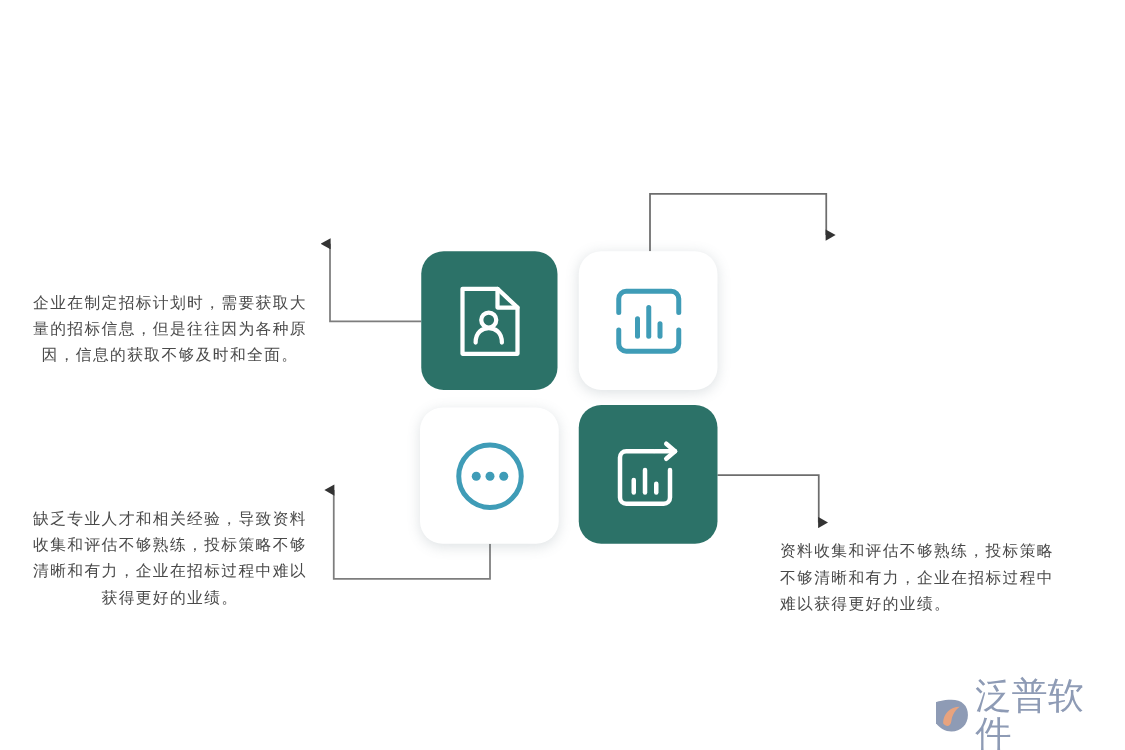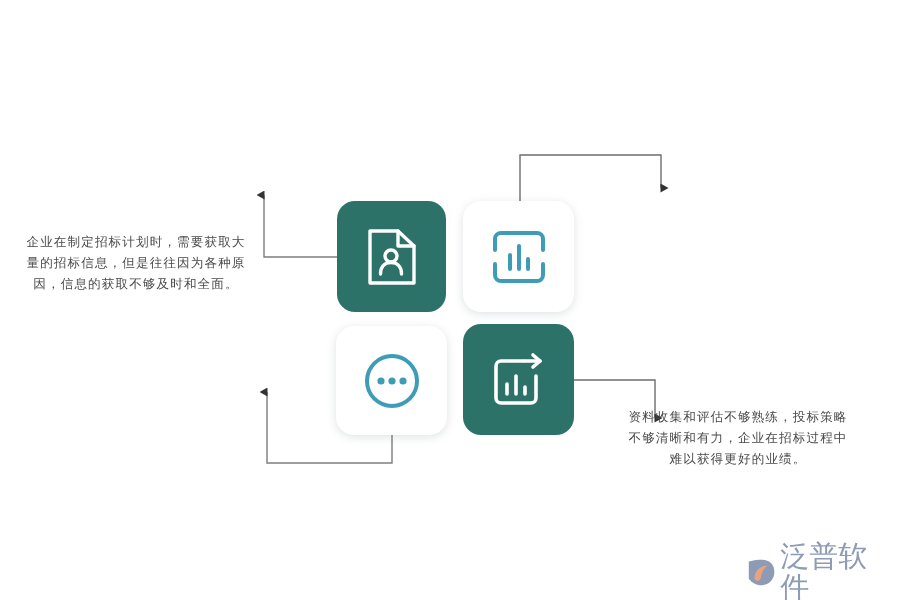--- a/index.html
+++ b/index.html
@@ -78,23 +78,23 @@
     text-align: center;
   }
   #text-bottom-left {
     left: 22px;
     top: 404px;
     width: 228px;
     text-align: center;
   }
   #text-bottom-right {
     left: 624px;
-    top: 406px;
-    width: 228px;
-    text-align: center;
+    top: 430px;
+    width: 228px;
+    text-align: left;
   }
 
   
   #logo {
     position: absolute;
     left: 745px;
     top: 541px;
     width: 145px;
     height: 48px;
     display: flex;
@@ -181,20 +181,21 @@
       <path d="M43,3 L50,9 L43,15" fill="none" stroke="#ffffff" stroke-width="3.6" stroke-linecap="round" stroke-linejoin="round"></path>
       <line x1="17" y1="32" x2="17" y2="42" stroke="#ffffff" stroke-width="3.6" stroke-linecap="round"></line>
       <line x1="26" y1="24" x2="26" y2="42" stroke="#ffffff" stroke-width="3.6" stroke-linecap="round"></line>
       <line x1="35" y1="35" x2="35" y2="42" stroke="#ffffff" stroke-width="3.6" stroke-linecap="round"></line>
     </svg>
   </div>
 
   <div id="text-top-left" class="textblock">企业在制定招标计划时，需要获取大量的招标信息，但是往往因为各种原因，信息的获取不够及时和全面。</div>
 
 
+  <div id="text-bottom-left" class="textblock">缺乏专业人才和相关经验，导致资料收集和评估不够熟练，投标策略不够清晰和有力，企业在招标过程中难以获得更好的业绩。</div>
 
   <div id="text-bottom-right" class="textblock">资料收集和评估不够熟练，投标策略不够清晰和有力，企业在招标过程中难以获得更好的业绩。</div>
 
   <div id="logo">
     <div id="logo-top">
       <svg width="34" height="31" viewBox="0 0 34 31">
         <path d="M4,4 C4,4 10,2 17,2 C26,2 31,7 31,15 C31,23 25,29 17,29 C12,29 7,26 4,22 Z" fill="#8e9bb5"></path>
         <path d="M10,22 C10,14 16,8 24,8 C24,8 18,12 17,20 C16.4,24.5 13,26 10,22 Z" fill="#e8a37e"></path>
       </svg>
       <span id="logo-word">泛普软件</span>

